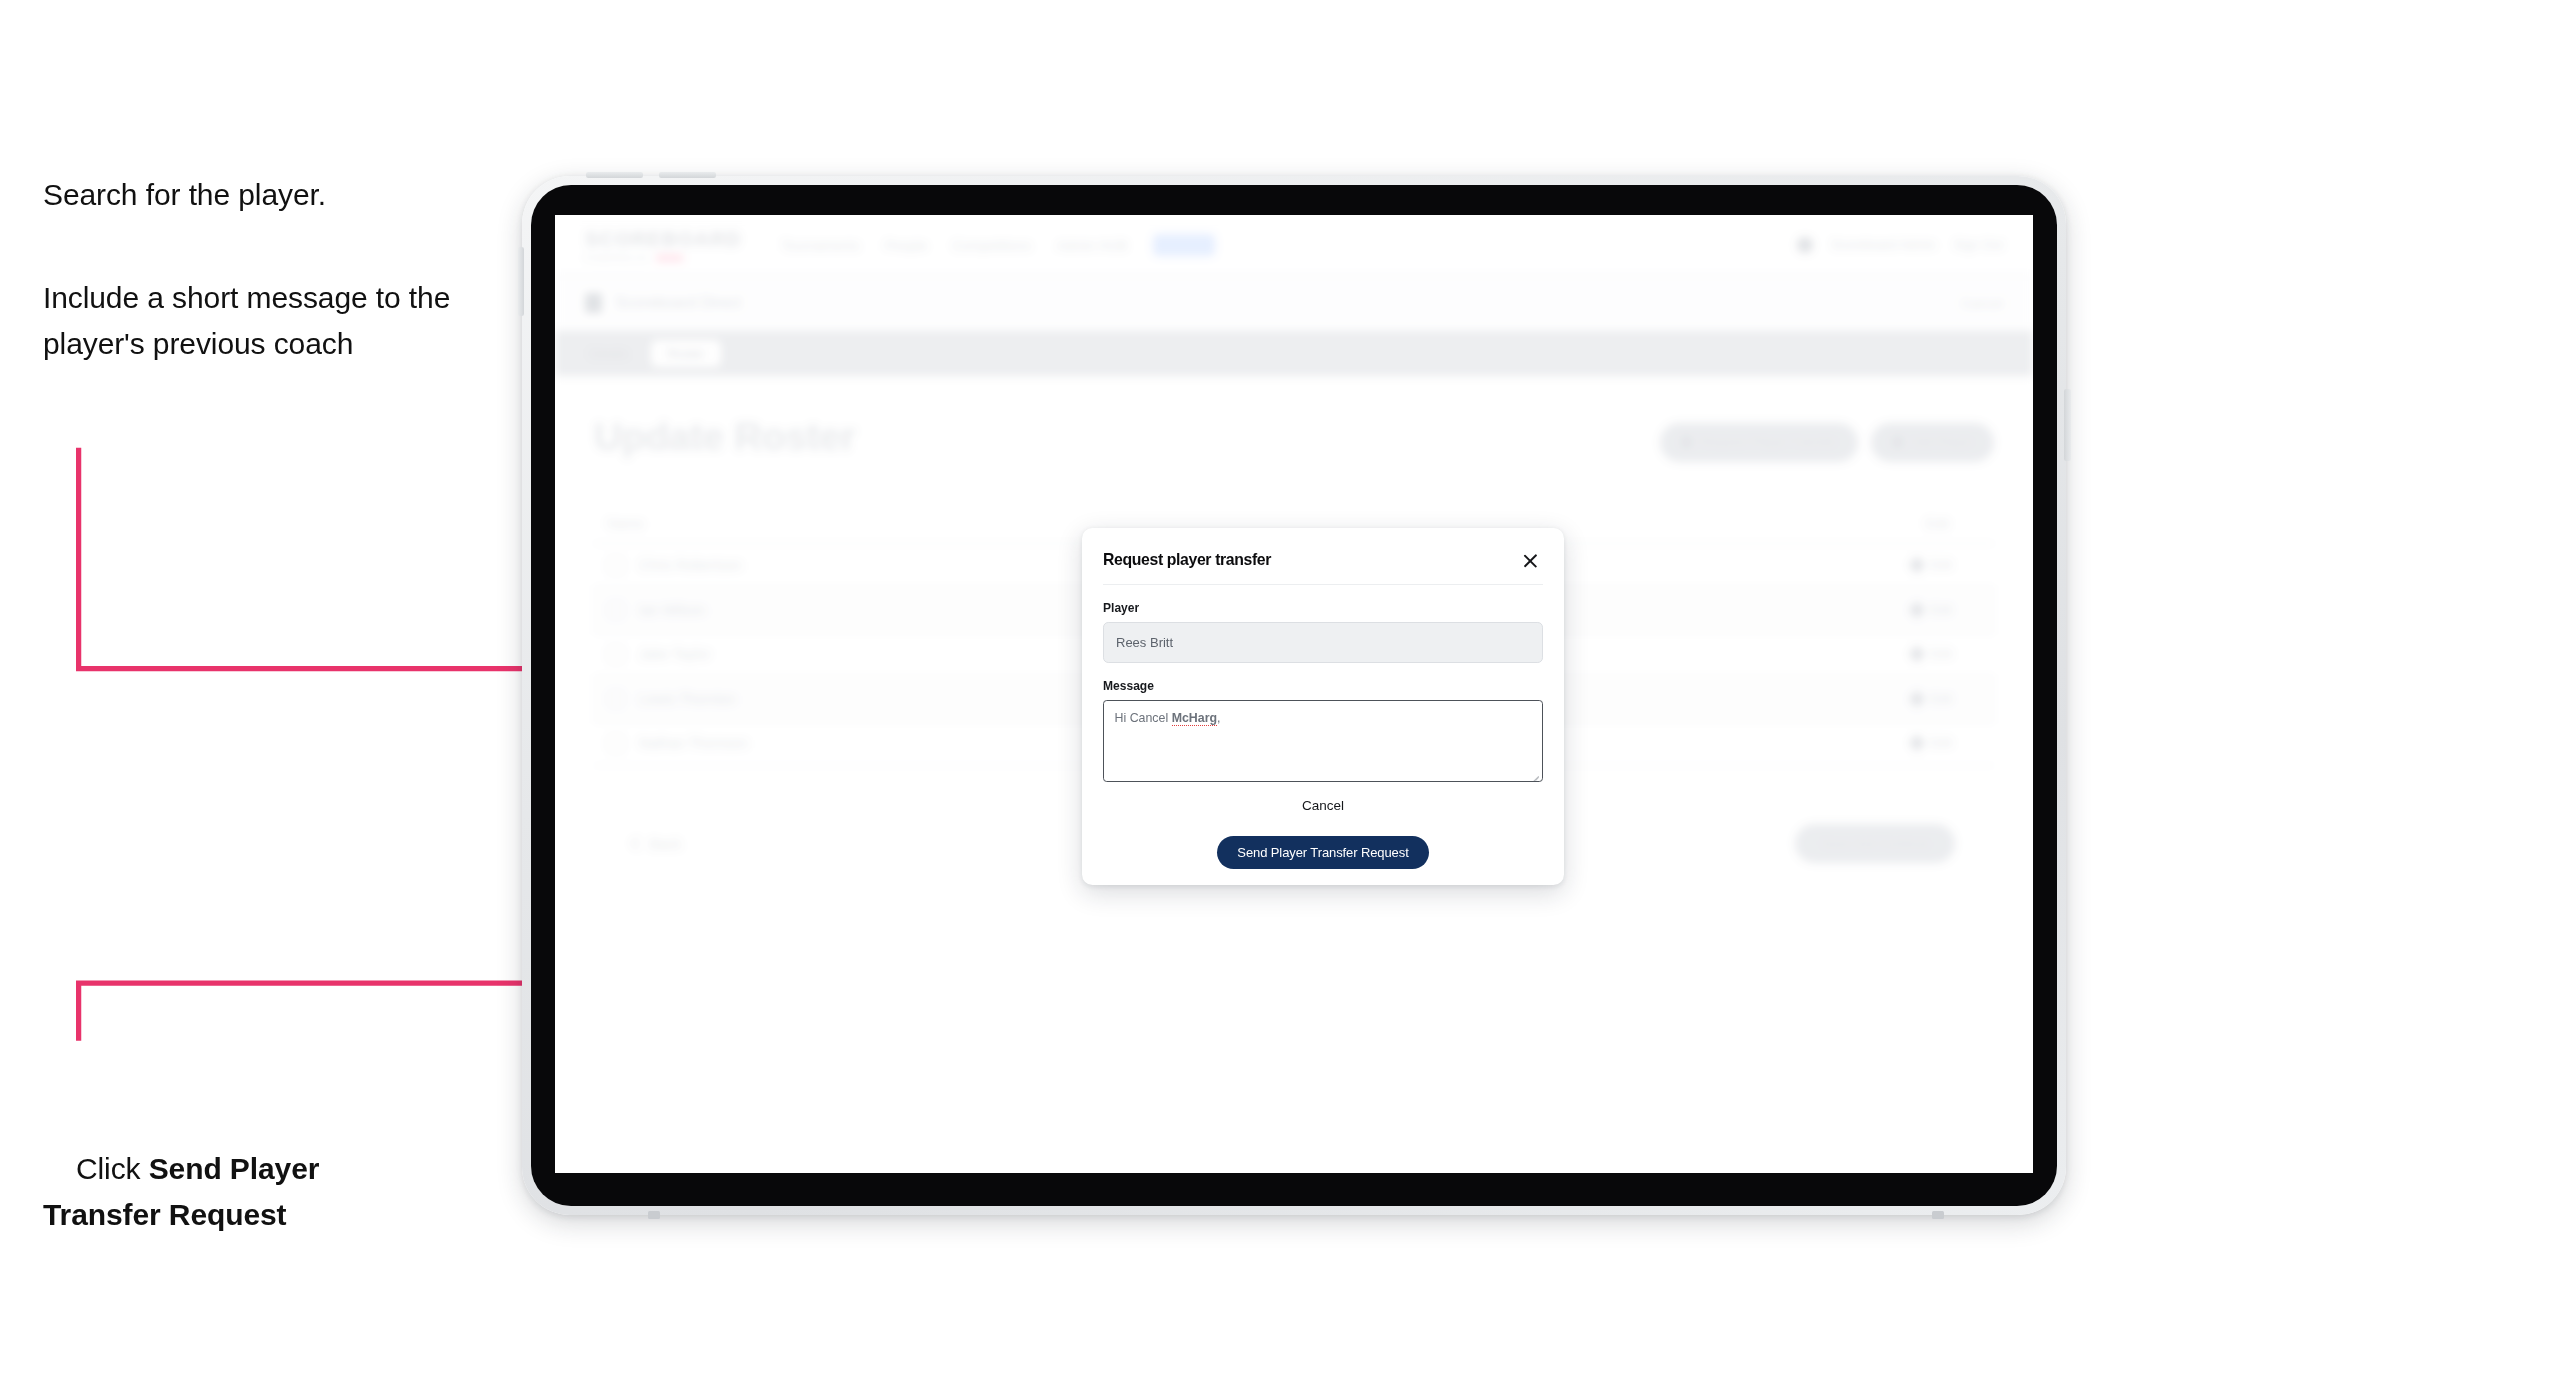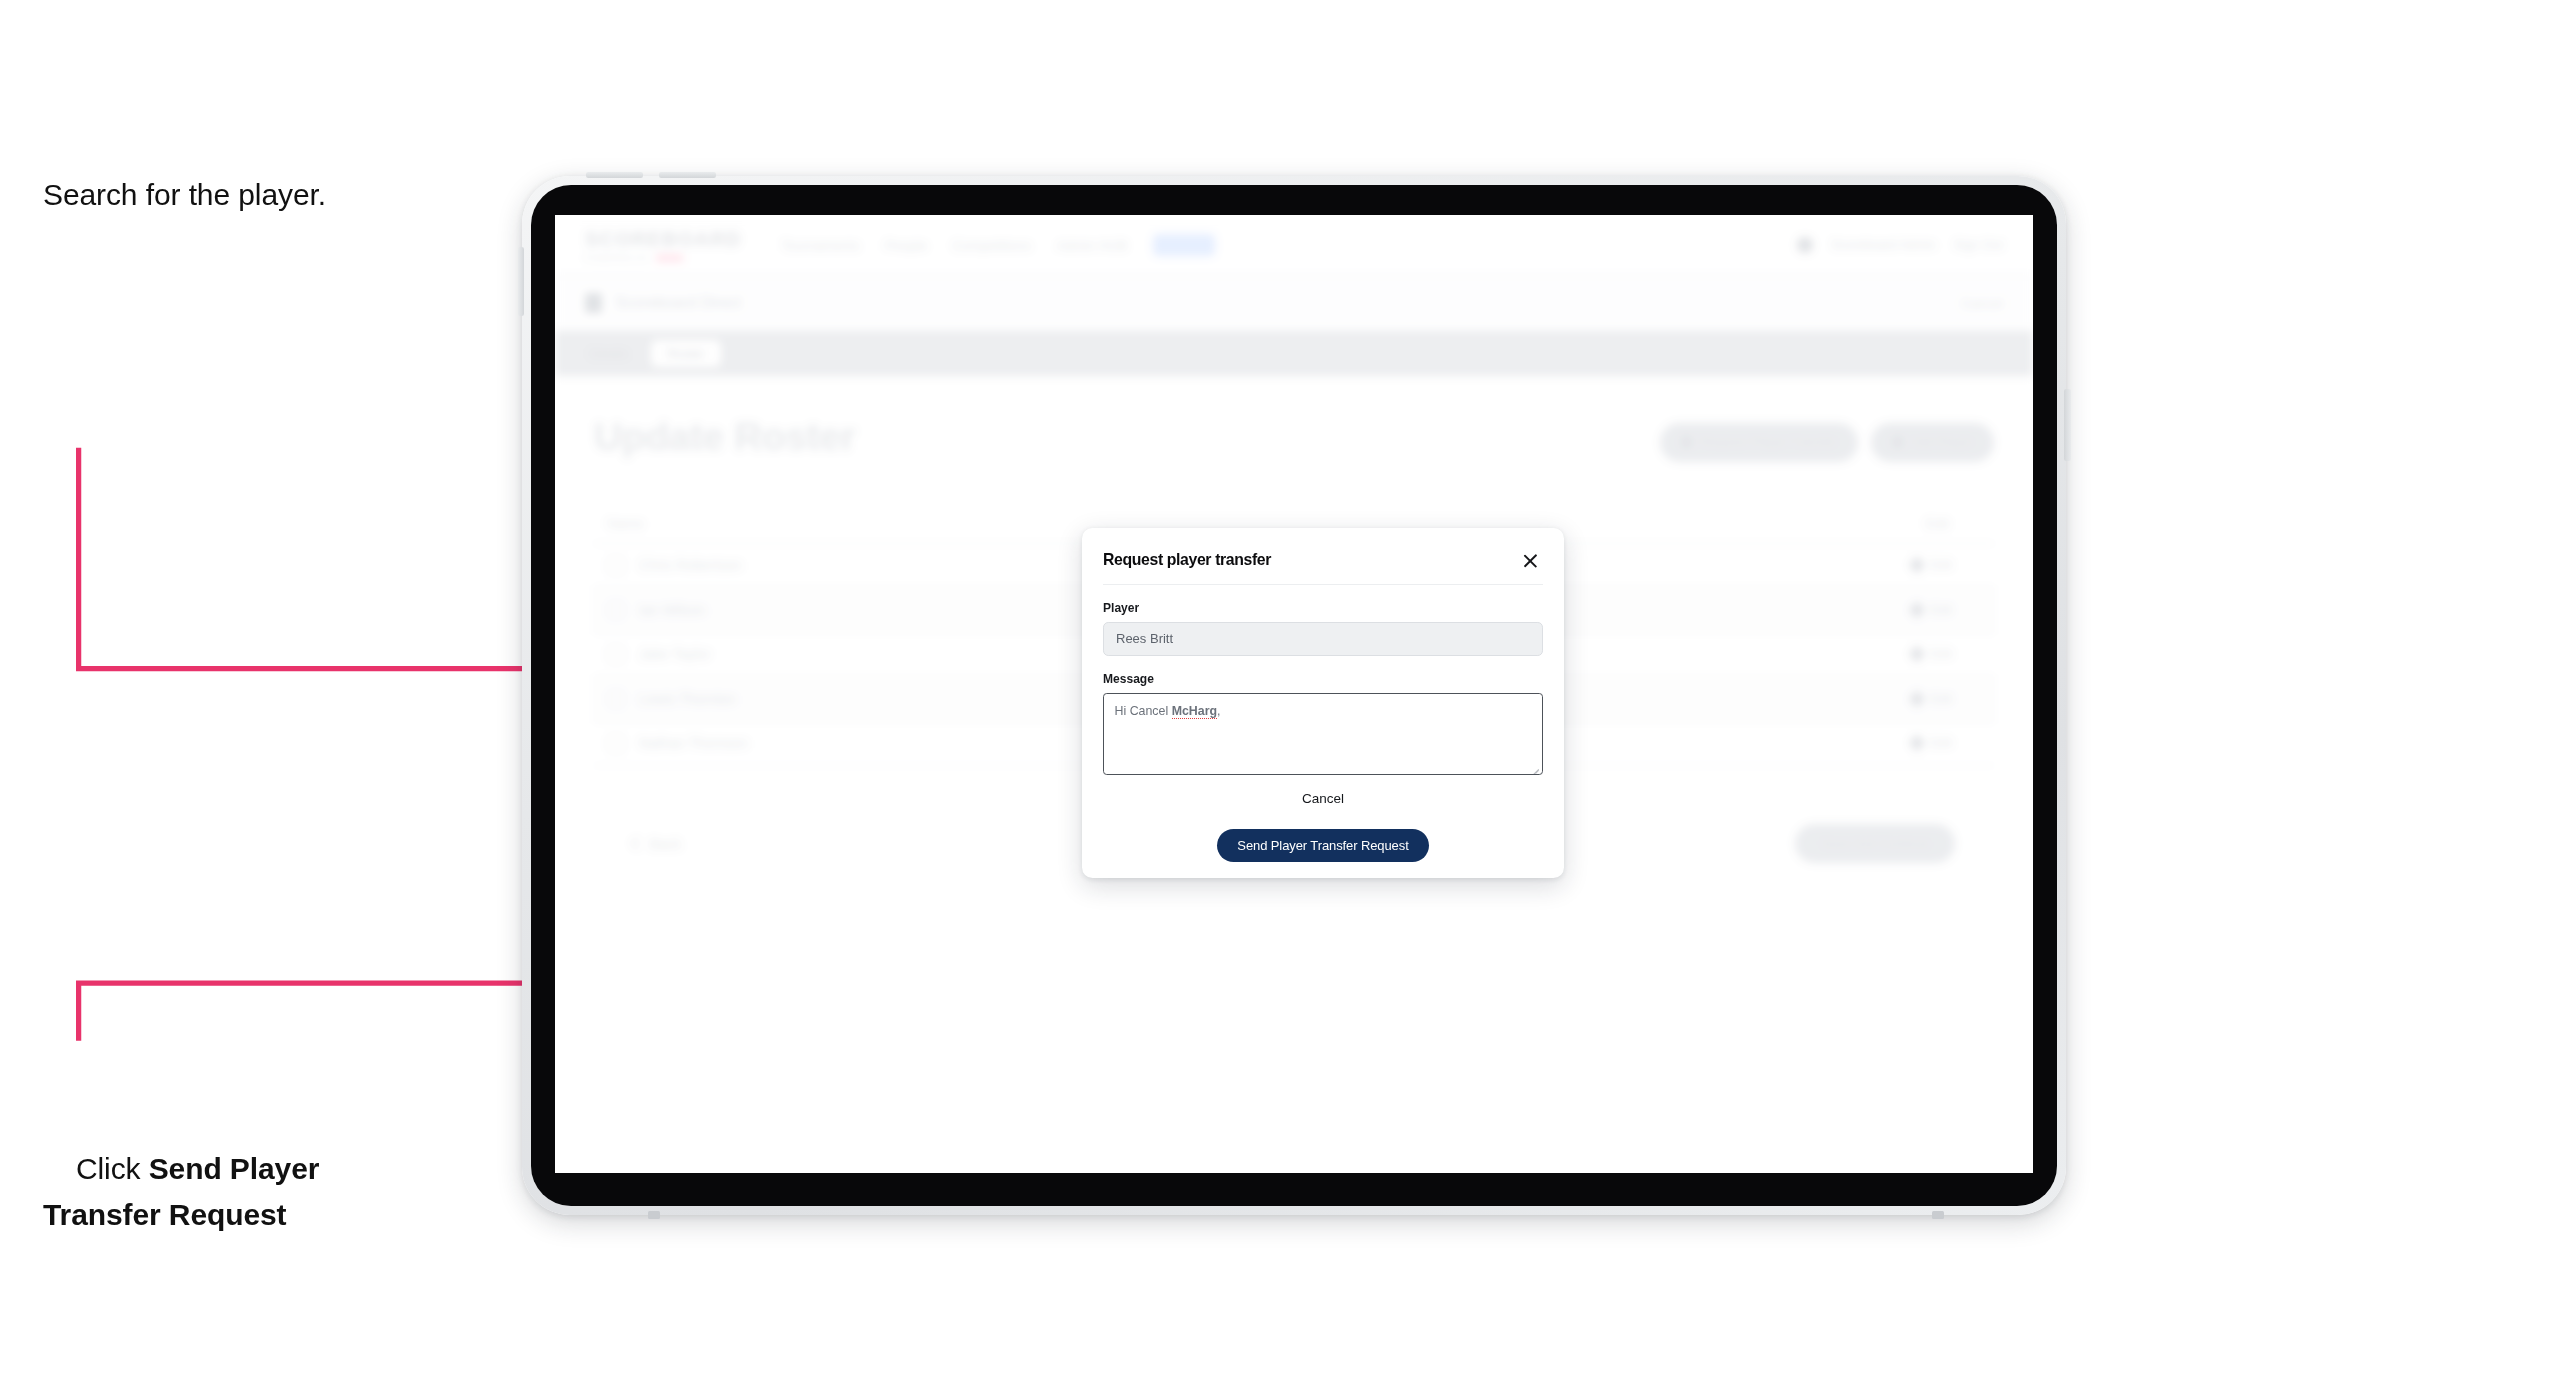--- a/index.html
+++ b/index.html
@@ -217,21 +217,21 @@
     max-width: 442px;
   }
 
   .field-label {
     margin-top: 16.5px; margin-bottom: 6.7px;
     font-size: 12.7px; font-weight: 700; color:#17191d;
     font-family: "Liberation Sans Narrow","Liberation Sans", sans-serif;
     transform: scaleX(0.95); transform-origin:left center;
   }
   #player-input {
-    width: 100%; height: 34px;
+    width: 100%; height: 41px;
     background:#eef0f2; border:0.7px solid #dcdfe3; border-radius:5.2px;
     display:flex; align-items:center; padding: 14px 12px;
     font-size: 13px; color:#5d636c;
   }
   #message-box {
     position: relative;
     width: 100%; height: 82px;
     background:#ffffff; border:1px solid #4d5259; border-radius:3.7px;
     padding: 6.7px 10.5px 7.5px 10.5px;
     font-size: 12.4px; line-height: 1.62; color:#6c727b;
@@ -273,20 +273,21 @@
     letter-spacing: -0.1px;
   }
 </style>
 </head>
 <body>
 
 <div id="stage">
 
   <div class="annot" id="annot-search">Search for the player.</div>
 
+  <div class="annot" id="annot-message">Include a short message to the player's previous coach</div>
 
   <div class="annot" id="annot-click">
     <span>Click </span><b>Send Player Transfer Request</b>
   </div>
 
   <svg class="arrow-svg" viewBox="0 0 3440 1851" preserveAspectRatio="none" aria-hidden="true">
 
     <path id="arrow-path-1" d="M 105 598 L 105 893 L 1355 893" fill="none" stroke="#E8336B" stroke-width="7" stroke-linecap="butt"></path>
     <polyline points="1326,862 1368,893 1326,924" fill="none" stroke="#E8336B" stroke-width="7" stroke-linecap="round" stroke-linejoin="round"></polyline>
 

